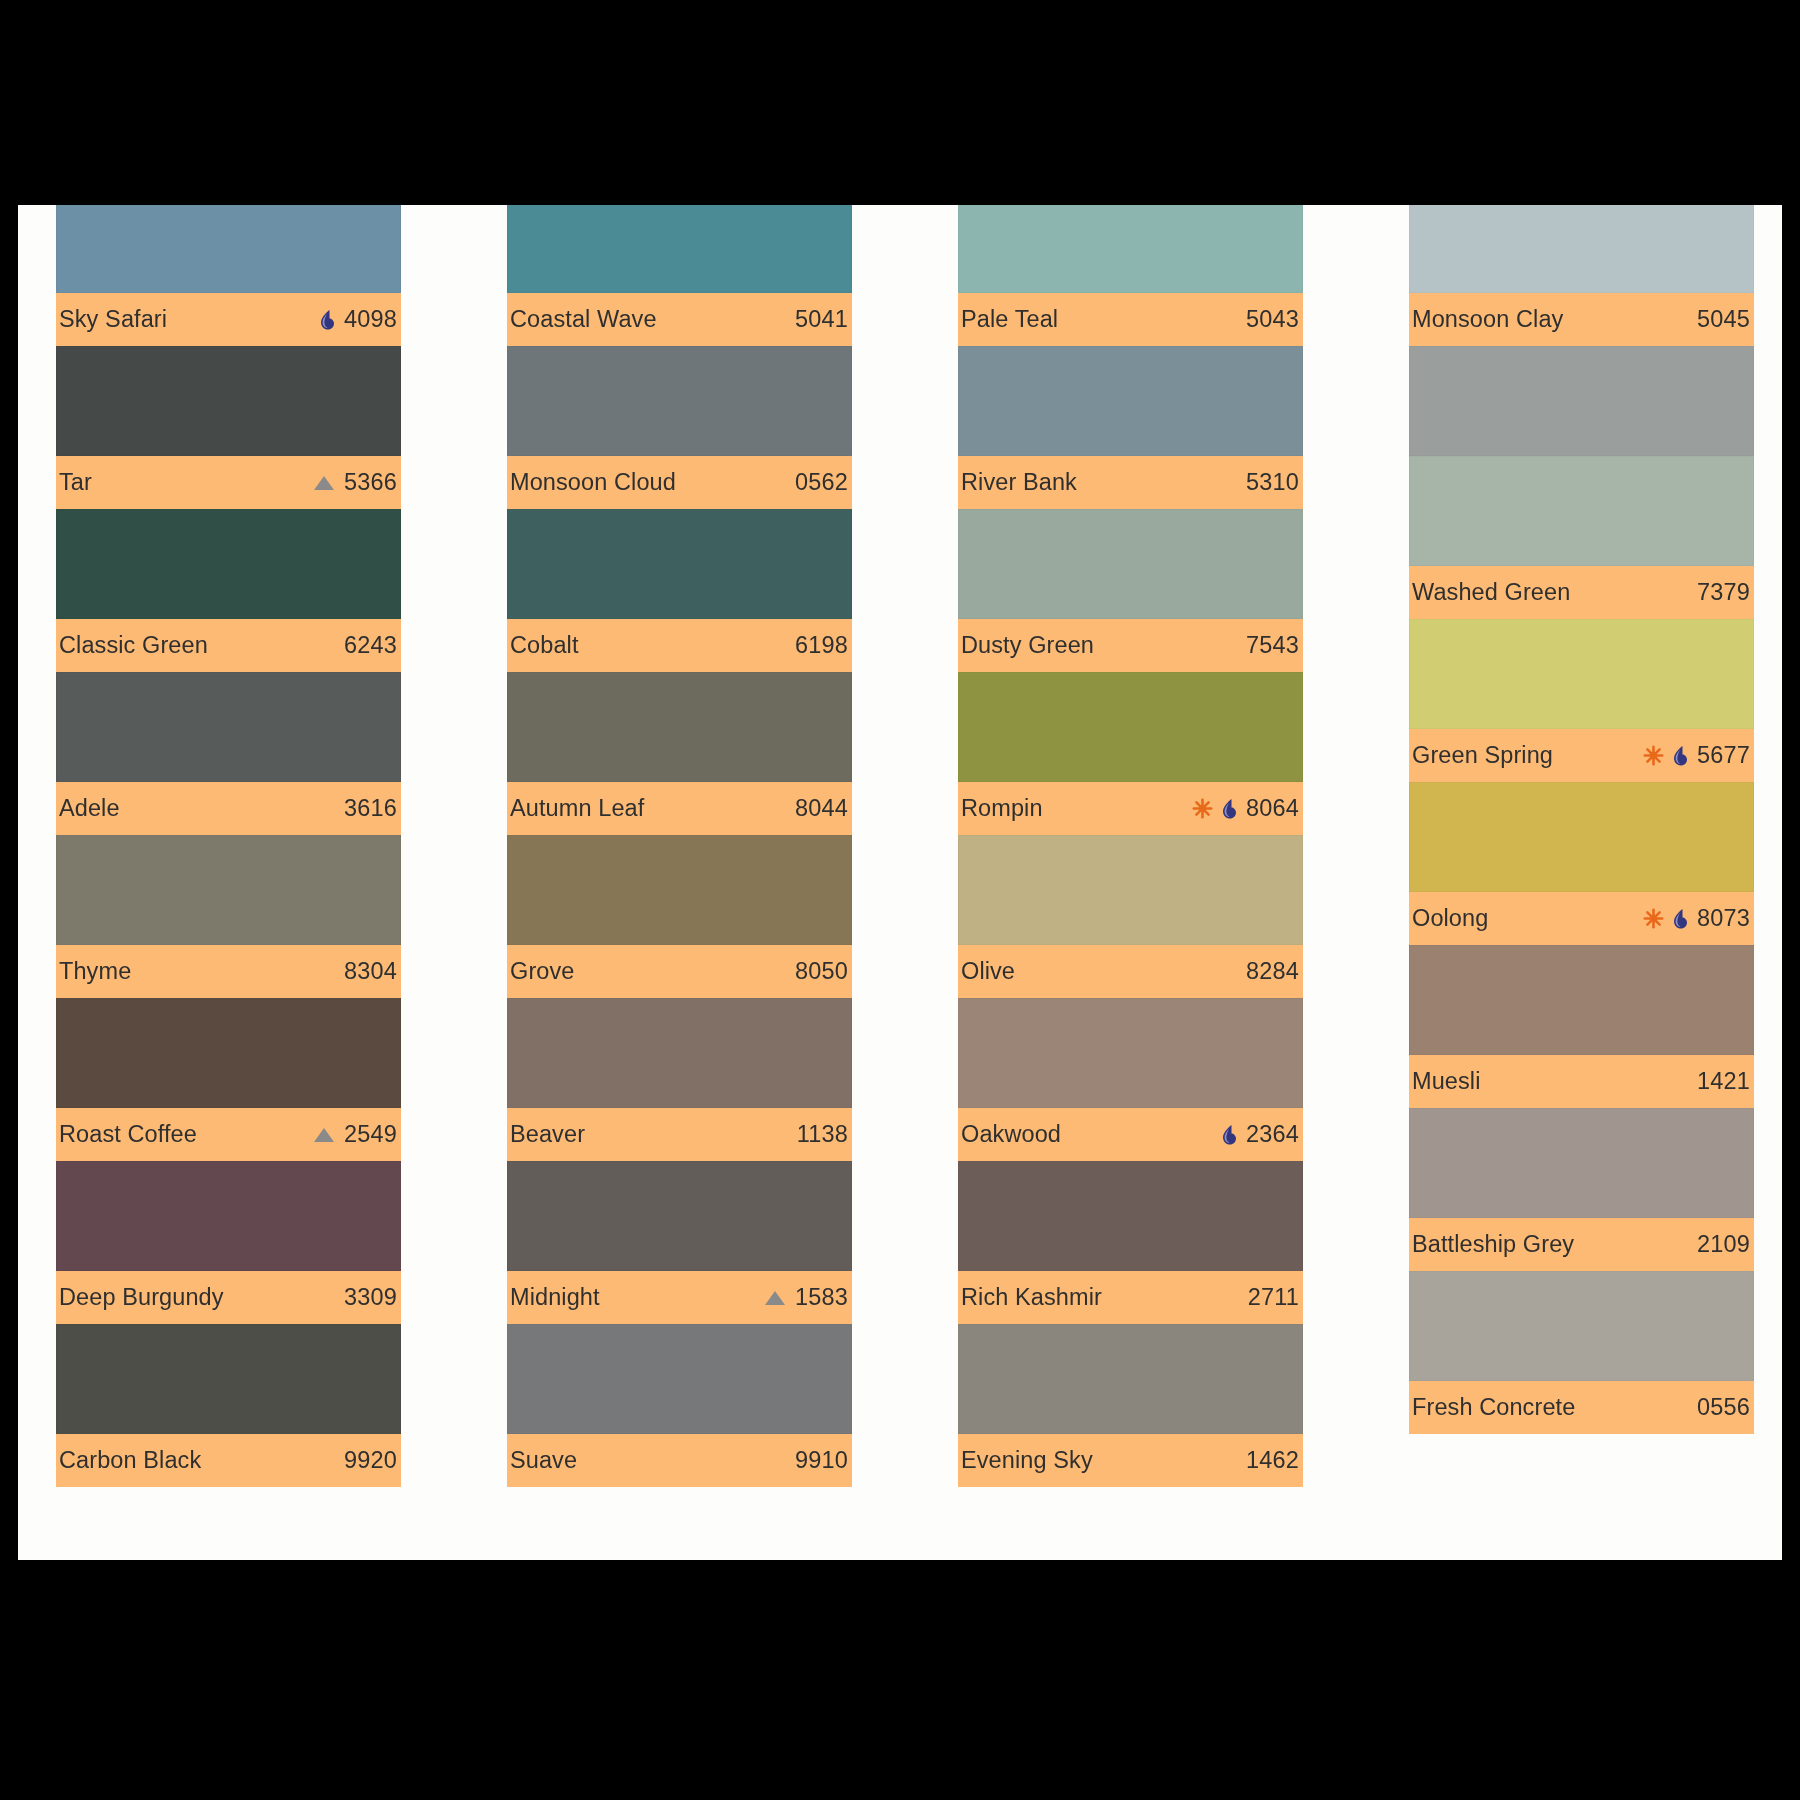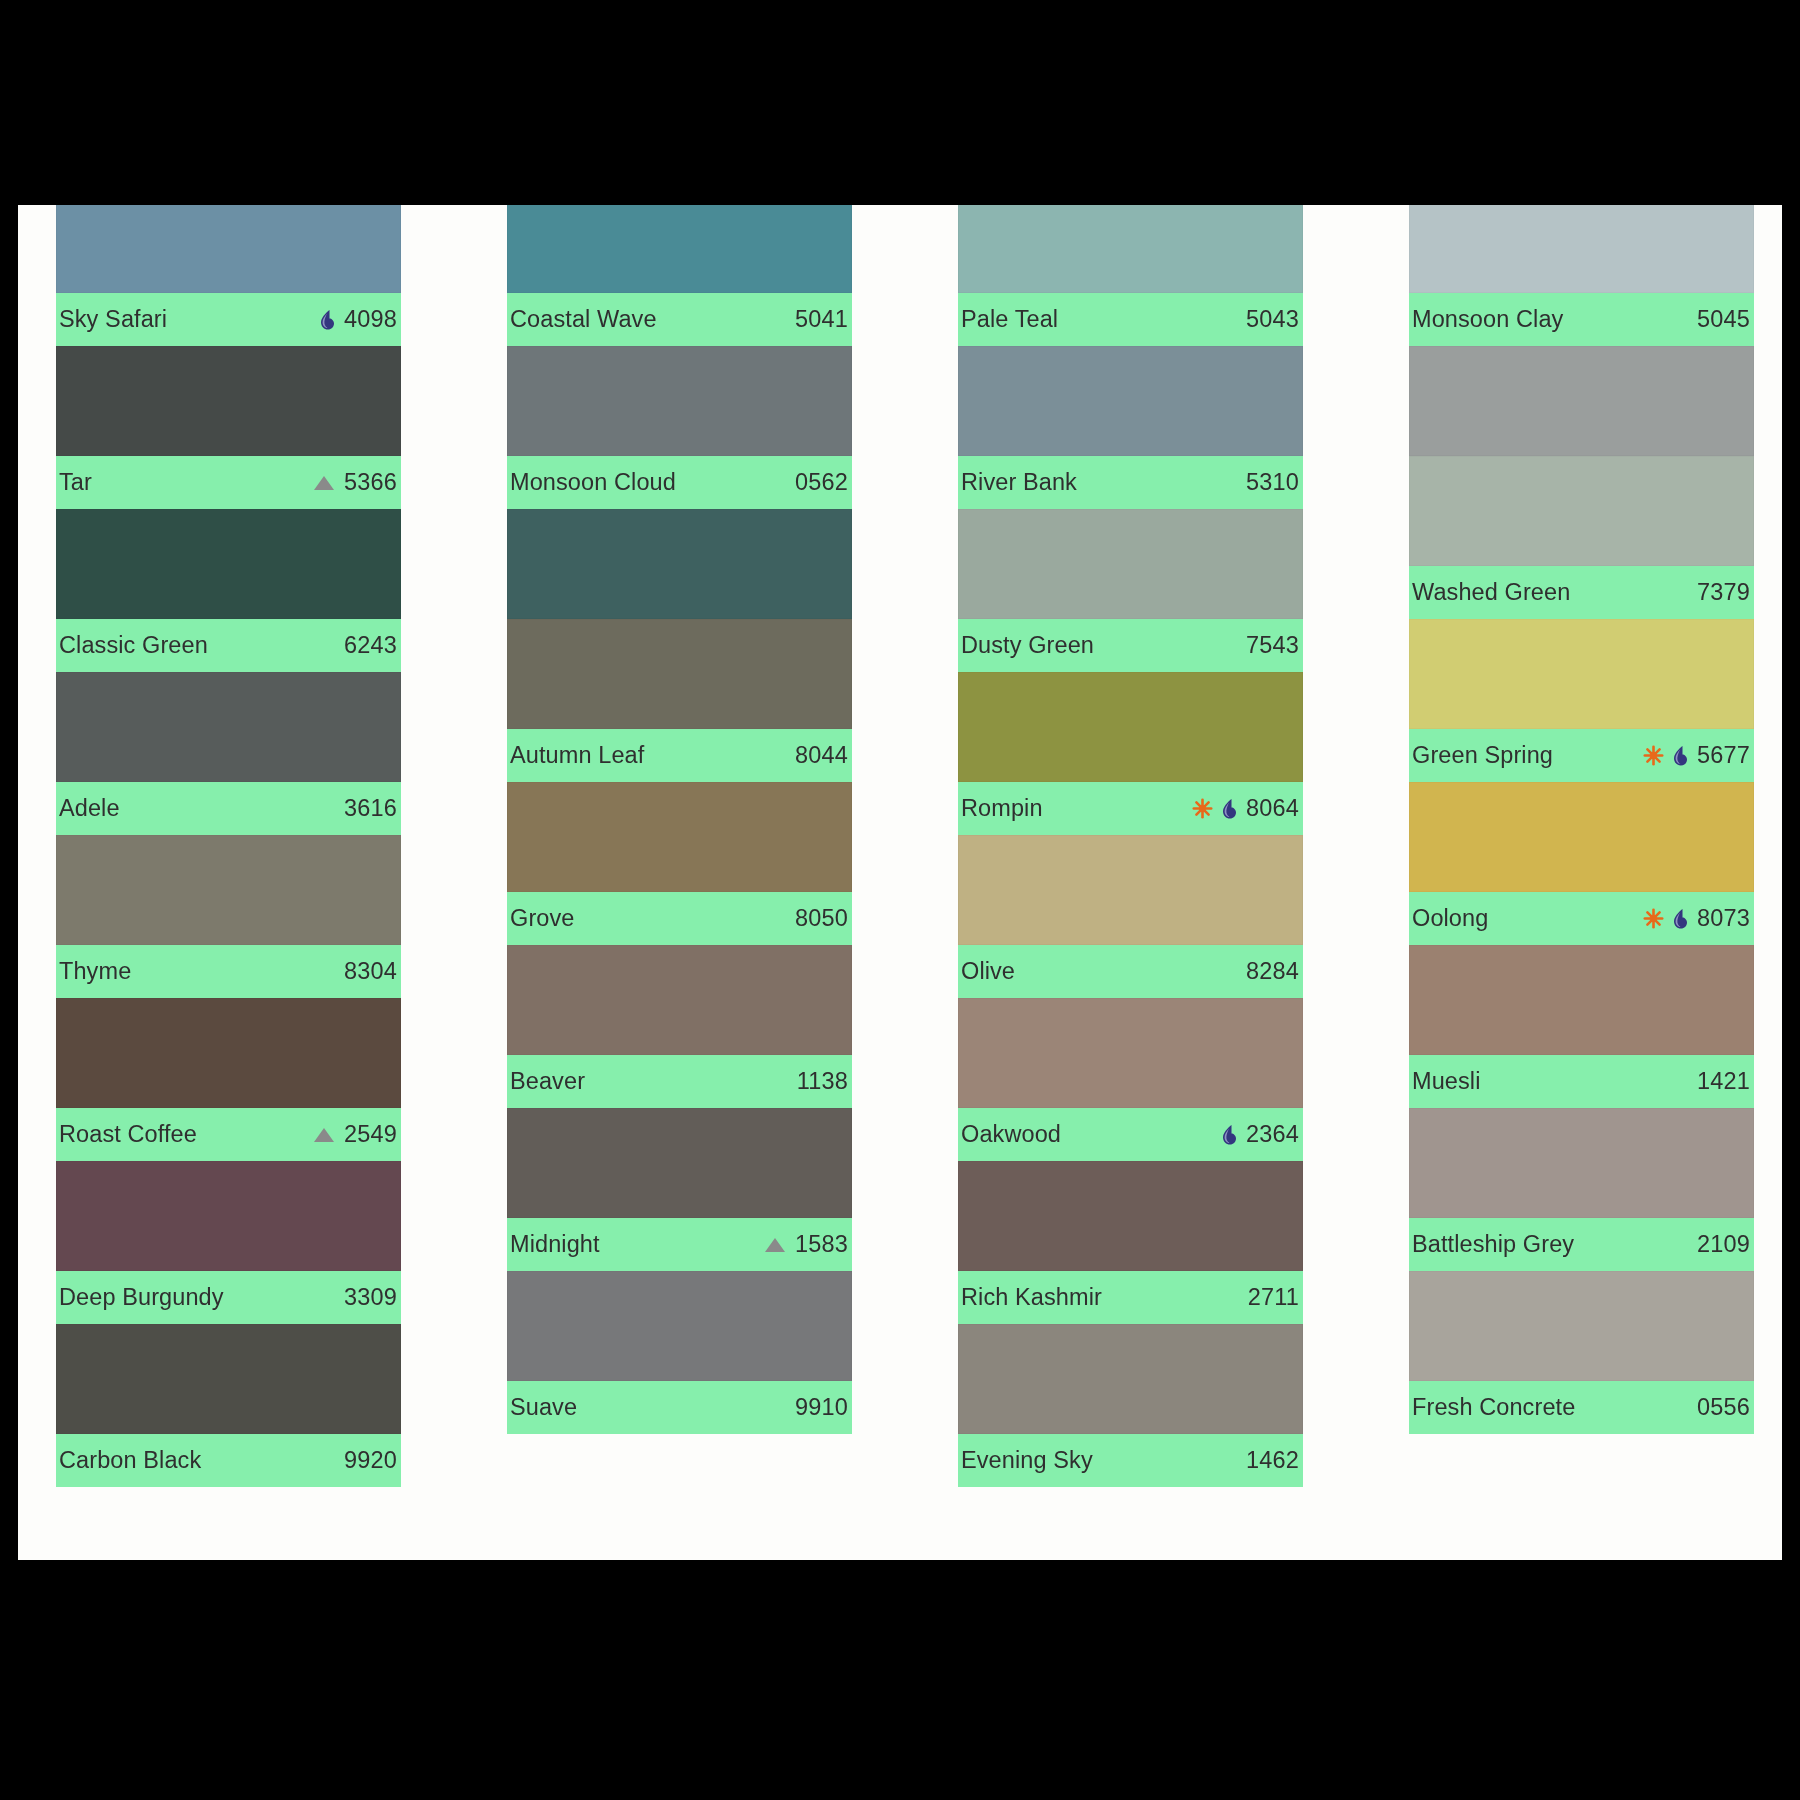--- a/index.html
+++ b/index.html
@@ -35,21 +35,21 @@
   .swatch{
     width:345px; height:110px;
     display:block;
     box-shadow:inset 0 0 0 0.5px rgba(0,0,0,0.05);
   }
   .caption{
     height:53px;
     display:flex;
     align-items:center;
     padding:0 4px 0 3px;
-    background:#86efac;
+    background:#fdba74;
   }
   .cname{
     font-size:23.5px;
     color:#2f2f2f;
     letter-spacing:.1px;
     white-space:nowrap;
     flex:0 0 auto;
   }
   .cspacer{ flex:1 1 auto; }
   .icons{
@@ -192,20 +192,26 @@
             <div class="swatch" style="background: rgb(110, 118, 121);"></div>
             <div class="caption">
               <span class="cname">Monsoon Cloud</span>
               <span class="cspacer"></span>
               <span class="icons"></span>
               <span class="ccode">0562</span>
             </div>
           </div>
           <div class="chip">
             <div class="swatch" style="background: rgb(62, 97, 96);"></div>
+            <div class="caption">
+              <span class="cname">Cobalt</span>
+              <span class="cspacer"></span>
+              <span class="icons"></span>
+              <span class="ccode">6198</span>
+            </div>
           </div>
           <div class="chip">
             <div class="swatch" style="background: rgb(109, 107, 93);"></div>
             <div class="caption">
               <span class="cname">Autumn Leaf</span>
               <span class="cspacer"></span>
               <span class="icons"></span>
               <span class="ccode">8044</span>
             </div>
           </div>

